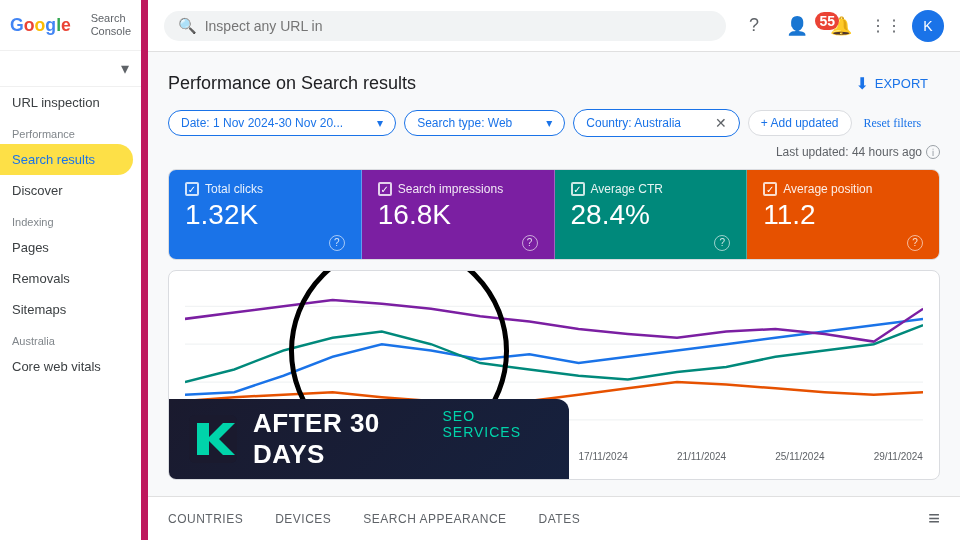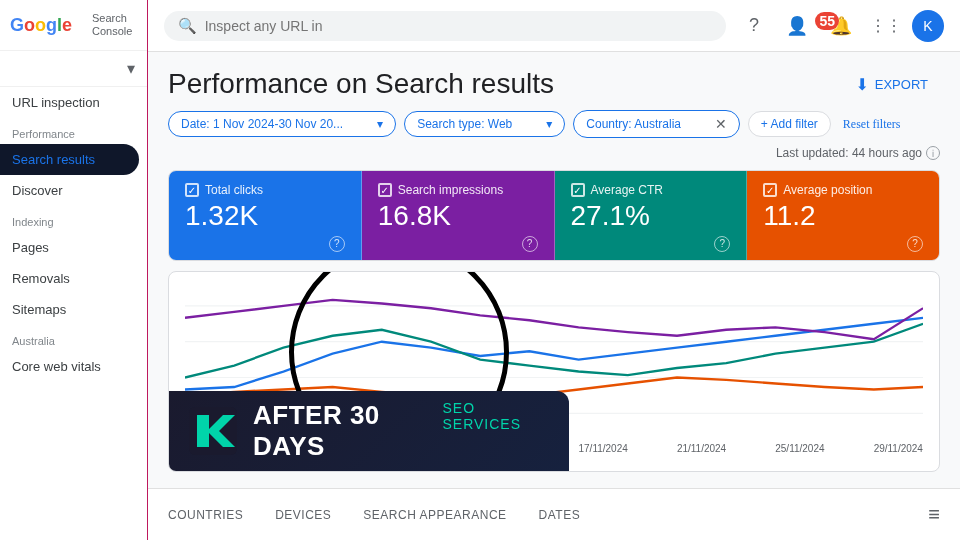--- a/index.html
+++ b/index.html
@@ -6,21 +6,21 @@
     body { font-family: 'Google Sans', Arial, sans-serif; background: #f8f9fa; width: 960px; height: 540px; overflow: hidden; display: flex; }
 
     
     .sidebar {
       width: 148px;
       min-width: 148px;
       background: #fff;
       height: 540px;
       display: flex;
       flex-direction: column;
-      border-right: 1px solid #be185d;
+      border-right: 7px solid #be185d;
       padding-top: 0;
     }
     .sidebar-logo {
       display: flex;
       align-items: center;
       padding: 12px 10px;
       gap: 6px;
       border-bottom: 1px solid #f0f0f0;
     }
 
@@ -47,21 +47,21 @@
       display: flex;
       align-items: center;
       padding: 8px 12px;
       font-size: 13px;
       color: #3c4043;
       cursor: pointer;
       border-radius: 0 20px 20px 0;
       margin-right: 8px;
     }
     .sidebar-item.active {
-      background: #0f172a;
+      background: #fde047;
       color: #1a73e8;
       font-weight: 500;
     }
 
     
     .main {
       flex: 1;
       display: flex;
       flex-direction: column;
       height: 540px;
@@ -139,21 +139,21 @@
       flex-direction: column;
       gap: 10px;
     }
 
     .content-header {
       display: flex;
       align-items: center;
       justify-content: space-between;
     }
     .page-title {
-      font-size: 28px;
+      font-size: 18px;
       font-weight: 400;
       color: #202124;
     }
     .export-btn {
       display: flex;
       align-items: center;
       gap: 6px;
       font-size: 13px;
       color: #1a73e8;
       font-weight: 500;
@@ -292,21 +292,21 @@
       margin-top: 2px;
     }
 
     
     .bottom-tabs {
       background: #fff;
       border-top: 1px solid #e0e0e0;
       display: flex;
       align-items: center;
       padding: 0 20px;
-      height: 52px;
+      height: 44px;
       gap: 32px;
       flex-shrink: 0;
     }
     .bottom-tab {
       font-size: 12px;
       font-weight: 500;
       color: #5f6368;
       cursor: pointer;
       padding: 12px 0;
       letter-spacing: 0.5px;
@@ -464,21 +464,21 @@
       </div>
       <div class="filter-chip active">
         <span>Search type: Web</span>
         <span style="font-size:12px;">▾</span>
       </div>
       <div class="filter-chip active">
         <span>Country: Australia</span>
         <span class="close-x">✕</span>
       </div>
       <div class="add-filter-btn">
-        <span>+ Add filter</span>
+        <span>+ Add updated</span>
       </div>
       <div class="reset-filters">
         <span>Reset filters</span>
       </div>
       <div class="last-updated">
         <span>Last updated: 44 hours ago</span>
         <span style="width:14px;height:14px;border-radius:50%;border:1px solid #9aa0a6;display:flex;align-items:center;justify-content:center;font-size:10px;color:#9aa0a6;">ℹ</span>
       </div>
     </div>
 
@@ -501,21 +501,21 @@
         <div class="metric-value">16.8K</div>
         <div class="metric-footer">
           <div class="info-icon">?</div>
         </div>
       </div>
       <div class="metric-card teal">
         <div class="metric-label">
           <div class="metric-checkbox">✓</div>
           <span>Average CTR</span>
         </div>
-        <div class="metric-value">27.1%</div>
+        <div class="metric-value">28.4%</div>
         <div class="metric-footer">
           <div class="info-icon">?</div>
         </div>
       </div>
       <div class="metric-card orange">
         <div class="metric-label">
           <div class="metric-checkbox">✓</div>
           <span>Average position</span>
         </div>
         <div class="metric-value">11.2</div>

